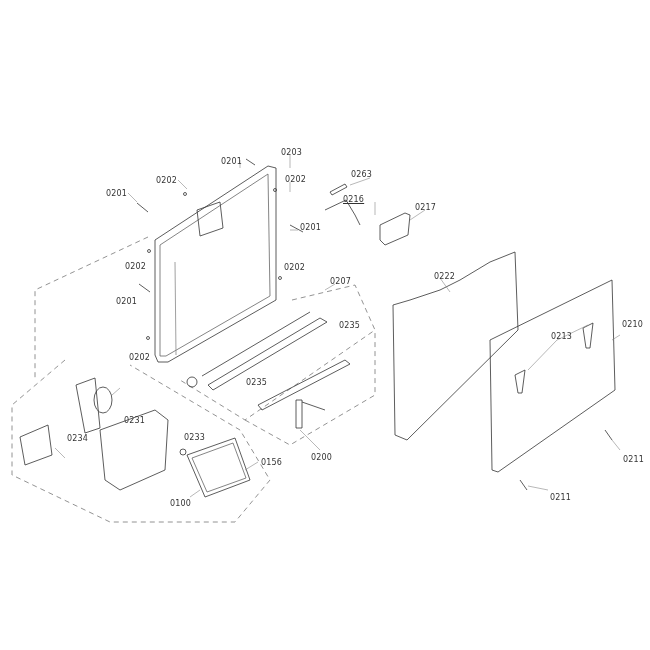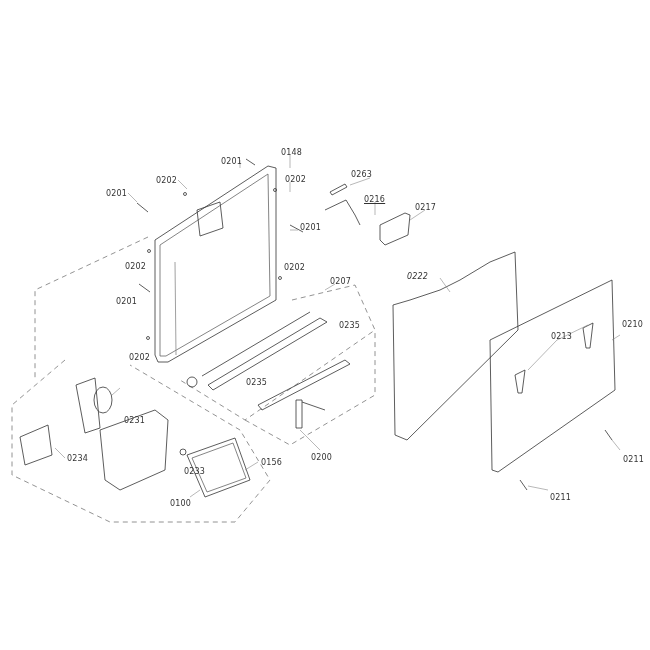--- a/index.html
+++ b/index.html
@@ -93,39 +93,39 @@
     <line x1="65" y1="458" x2="55" y2="448"></line>
     <line x1="320" y1="450" x2="300" y2="430"></line>
     <line x1="258" y1="462" x2="245" y2="470"></line>
     <line x1="620" y1="450" x2="612" y2="440"></line>
     <line x1="548" y1="490" x2="528" y2="486"></line>
     <line x1="190" y1="497" x2="200" y2="490"></line>
   </g>
 </svg>
 
   <span class="lbl" style="left:221px;top:157px;">0201</span>
-  <span class="lbl" style="left:281px;top:148px;">0148</span>
+  <span class="lbl" style="left:281px;top:148px;">0203</span>
   <span class="lbl" style="left:156px;top:176px;">0202</span>
   <span class="lbl" style="left:285px;top:175px;">0202</span>
   <span class="lbl" style="left:106px;top:189px;">0201</span>
   <span class="lbl" style="left:351px;top:170px;">0263</span>
-  <span class="lbl" style="left:364px;top:195px;text-decoration:underline;">0216</span>
+  <span class="lbl" style="left:343px;top:195px;text-decoration:underline;">0216</span>
   <span class="lbl" style="left:415px;top:203px;">0217</span>
   <span class="lbl" style="left:300px;top:223px;">0201</span>
   <span class="lbl" style="left:125px;top:262px;">0202</span>
   <span class="lbl" style="left:284px;top:263px;">0202</span>
   <span class="lbl" style="left:330px;top:277px;">0207</span>
-  <span class="lbl" style="left:407px;top:272px;font-style:italic;">0222</span>
+  <span class="lbl" style="left:434px;top:272px;">0222</span>
   <span class="lbl" style="left:116px;top:297px;">0201</span>
   <span class="lbl" style="left:339px;top:321px;">0235</span>
   <span class="lbl" style="left:551px;top:332px;text-align:center;">0213</span>
   <span class="lbl" style="left:622px;top:320px;">0210</span>
   <span class="lbl" style="left:129px;top:353px;">0202</span>
   <span class="lbl" style="left:124px;top:388px;margin-top:28px;">0231</span>
   <span class="lbl" style="left:246px;top:378px;">0235</span>
-  <span class="lbl" style="left:184px;top:433px;margin-top:34px;">0233</span>
-  <span class="lbl" style="left:67px;top:454px;">0234</span>
+  <span class="lbl" style="left:184px;top:433px;">0233</span>
+  <span class="lbl" style="left:67px;top:434px;">0234</span>
   <span class="lbl" style="left:311px;top:453px;">0200</span>
   <span class="lbl" style="left:261px;top:458px;">0156</span>
   <span class="lbl" style="left:623px;top:455px;">0211</span>
   <span class="lbl" style="left:550px;top:493px;">0211</span>
   <span class="lbl" style="left:170px;top:499px;">0100</span>
 </div>
 
 </body></html>

